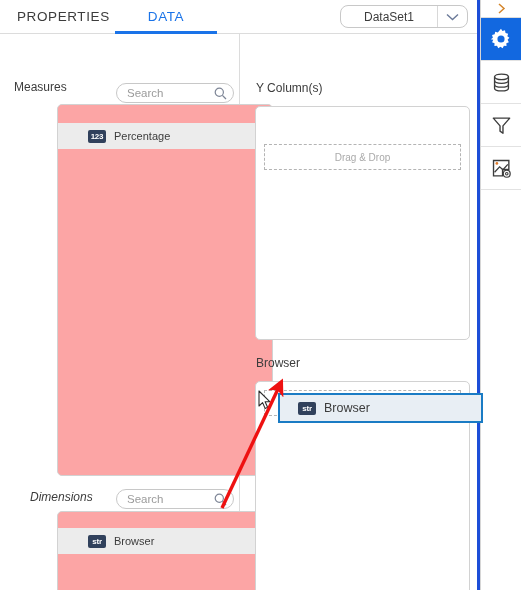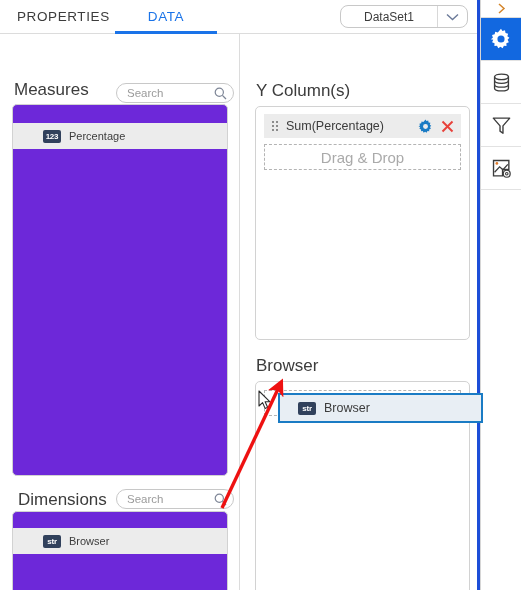--- a/index.html
+++ b/index.html
@@ -121,21 +121,21 @@
     border-right: 1px solid #dcdcdc;
     box-sizing: border-box;
   }
   .col-right {
     flex: 1;
     position: relative;
   }
 
   .section-label {
     position: absolute;
-    font-size: 17px;
+    font-size: 12px;
     color: #3c3c3c;
   }
 
   .search-box {
     position: absolute;
     width: 118px;
     height: 20px;
     border: 1px solid #c8c8c8;
     border-radius: 10px;
     background: #fff;
@@ -155,23 +155,24 @@
     width: 100%;
     padding: 0;
   }
   .search-box input::placeholder { color: #9b9b9b; }
   .search-icon { flex: 0 0 auto; display:block; }
 
   .field-panel {
     position: absolute;
     border: 1px solid #d2d2d2;
     border-radius: 5px;
-    background: #6d28d9;
+    background: #fca5a5;
     box-sizing: border-box;
     overflow: hidden;
+    margin-left: 45px;
   }
 
   .field-item {
     position: absolute;
     left: 0;
     right: 0;
     height: 26px;
     background: #ececec;
     display: flex;
     align-items: center;
@@ -247,21 +248,21 @@
     left: 8px;
     right: 8px;
     border: 1px dashed #b4b4b4;
     box-sizing: border-box;
     display: flex;
     align-items: center;
     justify-content: center;
     background: transparent;
   }
   .dropzone .dz-text {
-    font-size: 15px;
+    font-size: 10px;
     color: #aaaaaa;
   }
 
   
   .drag-ghost {
     position: absolute;
     left: 278px;
     top: 359px;
     width: 205px;
     height: 30px;
@@ -370,21 +371,21 @@
           </svg>
         </div>
 
         <div class="field-panel" style="left:12px; top:70px; width:216px; height:372px;">
           <div class="field-item" style="top:18px;">
             <div class="type-badge">123</div>
             <span class="label">Percentage</span>
           </div>
         </div>
 
-        <div class="section-label" style="left:18px; top:456px;">Dimensions</div>
+        <div class="section-label" style="left:30px; top:456px;font-style:italic;">Dimensions</div>
 
         <div class="search-box" style="left:116px; top:455px;">
           <input type="text" placeholder="Search" style="">
           <svg class="search-icon" width="13" height="13" viewBox="0 0 13 13">
             <circle cx="5.3" cy="5.3" r="4.1" fill="none" stroke="#7d8596" stroke-width="1.2"></circle>
             <line x1="8.4" y1="8.4" x2="12" y2="12" stroke="#7d8596" stroke-width="1.3"></line>
           </svg>
         </div>
 
         <div class="field-panel" style="left:12px; top:477px; width:216px; height:100px;">
@@ -394,39 +395,20 @@
           </div>
         </div>
       </div>
 
       <div class="col-right">
 
         <div class="section-label" style="left:16px; top:47px;">Y Column(s)</div>
 
         <div class="shelf-panel" style="left:15px; top:72px; width:215px; height:234px;">
 
-          <div class="chip">
-            <svg class="chip-grip" width="8" height="12" viewBox="0 0 8 12">
-              <circle cx="2" cy="2" r="1" fill="#6c6c6c"></circle>
-                <circle cx="6" cy="2" r="1" fill="#6c6c6c"></circle>
-              <circle cx="2" cy="6" r="1" fill="#6c6c6c"></circle>
-                <circle cx="6" cy="6" r="1" fill="#6c6c6c"></circle>
-              <circle cx="2" cy="10" r="1" fill="#6c6c6c"></circle>
-                <circle cx="6" cy="10" r="1" fill="#6c6c6c"></circle>
-            </svg>
-            <span class="chip-label">Sum(Percentage)</span>
-            <svg class="chip-gear" width="15" height="15" viewBox="0 0 16 16">
-              <path fill="#1a7bc4" d="M8 0.6l1 1.6 1.9-.5.4 1.9 1.9.5-.6 1.9 1.5 1.1-1.3 1.5.9 1.7-1.8.8.1 2-1.9-.2-.9 1.8-1.6-1.1-1.6 1.1-.9-1.8-1.9.2.1-2-1.8-.8.9-1.7L0.6 8.1 2.1 7l-.6-1.9 1.9-.5.4-1.9 1.9.5z"></path>
-              <circle cx="8" cy="8" r="2.6" fill="#ececec"></circle>
-            </svg>
-            <svg class="chip-close" width="13" height="13" viewBox="0 0 13 13">
-              <line x1="1.5" y1="1.5" x2="11.5" y2="11.5" stroke="#e8413a" stroke-width="1.9"></line>
-              <line x1="11.5" y1="1.5" x2="1.5" y2="11.5" stroke="#e8413a" stroke-width="1.9"></line>
-            </svg>
-          </div>
 
           <div class="dropzone" style="top:37px; height:26px;">
             <span class="dz-text">Drag &amp; Drop</span>
           </div>
         </div>
 
         <div class="section-label" style="left:16px; top:322px;">Browser</div>
 
         <div class="shelf-panel" style="left:15px; top:347px; width:215px; height:229px;">
           <div class="dropzone" style="top:8px; height:26px;">

